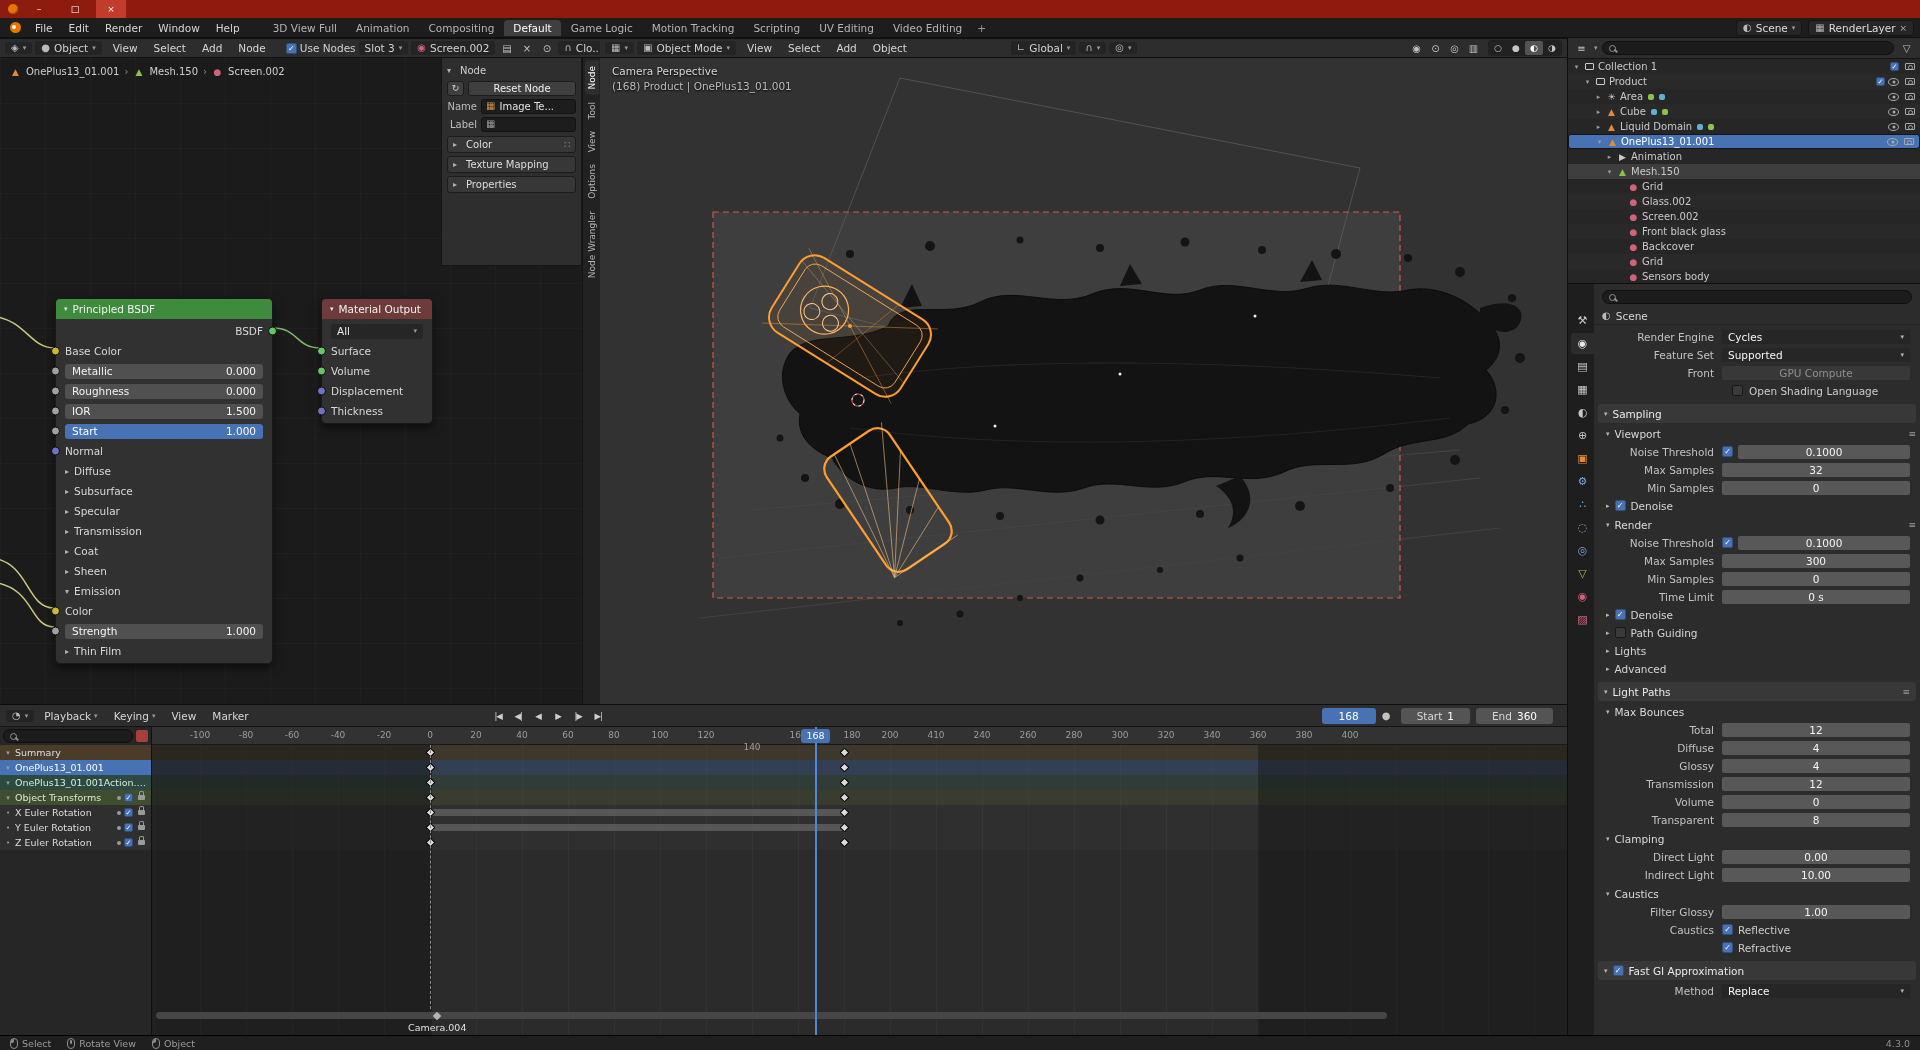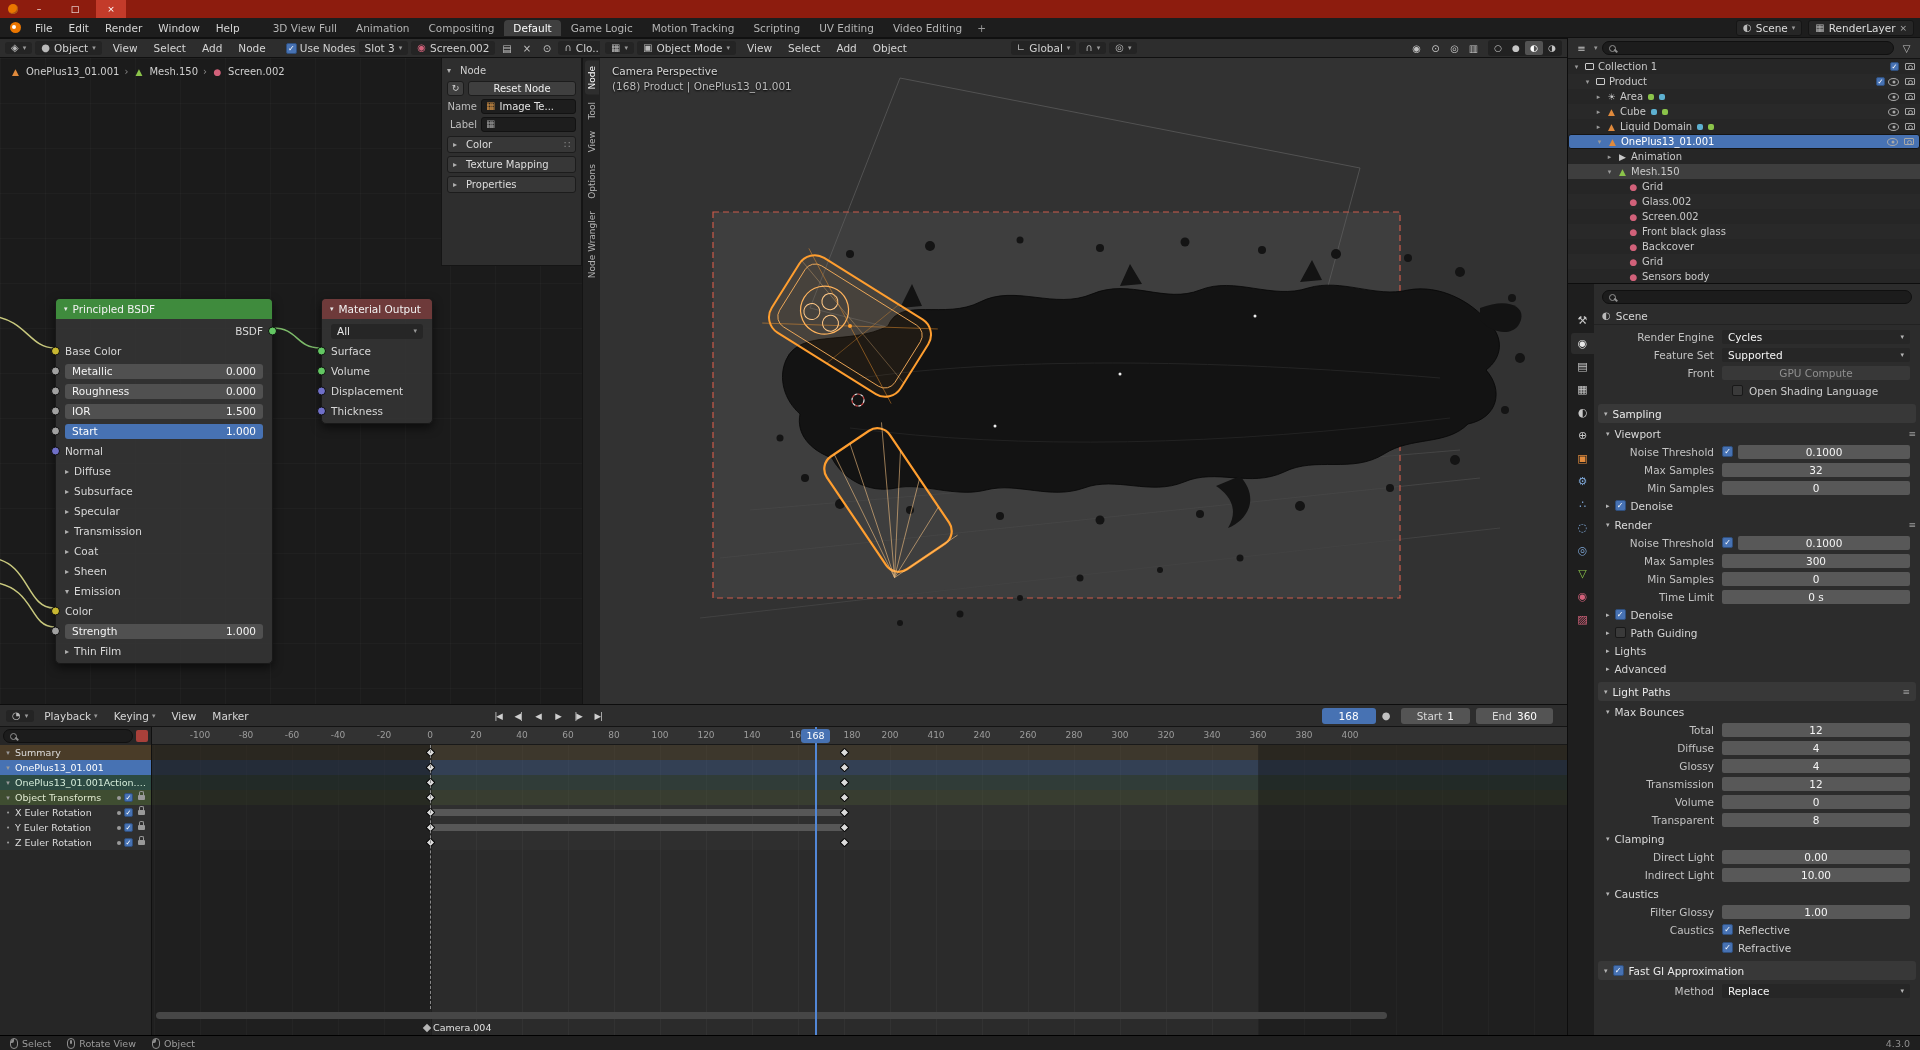--- a/index.html
+++ b/index.html
@@ -1022,40 +1022,40 @@
           <span class="rlabel" style="left: 140px;">-60</span>
           <span class="rlabel" style="left: 186px;">-40</span>
           <span class="rlabel" style="left: 232px;">-20</span>
           <span class="rlabel" style="left: 278px;">0</span>
           <span class="rlabel" style="left: 324px;">20</span>
           <span class="rlabel" style="left: 370px;">40</span>
           <span class="rlabel" style="left: 416px;">60</span>
           <span class="rlabel" style="left: 462px;">80</span>
           <span class="rlabel" style="left: 508px;">100</span>
           <span class="rlabel" style="left: 554px;">120</span>
-          <span class="rlabel" style="left: 600px;">140</span>
+          <span class="rlabel" style="left: 600px; margin-top: 12px;">140</span>
           <span class="rlabel" style="left: 646px;">160</span>
           <span class="rlabel" style="left: 700px;">180</span>
           <span class="rlabel" style="left: 738px;">200</span>
           <span class="rlabel" style="left: 784px;">410</span>
           <span class="rlabel" style="left: 830px;">240</span>
           <span class="rlabel" style="left: 876px;">260</span>
           <span class="rlabel" style="left: 922px;">280</span>
           <span class="rlabel" style="left: 968px;">300</span>
           <span class="rlabel" style="left: 1014px;">320</span>
           <span class="rlabel" style="left: 1060px;">340</span>
           <span class="rlabel" style="left: 1106px;">360</span>
           <span class="rlabel" style="left: 1152px;">380</span>
           <span class="rlabel" style="left: 1198px;">400</span>
         </div>
       <div class="markerline" id="tl-markerline" style="left: 278px;"></div>
       <div class="playhead" id="tl-playhead" style="left: 663.4px;"></div>
       <div class="phbox" id="tl-phbox" style="left: 649.4px;">168</div>
       <div class="hscroll"></div>
-      <div class="tl-marker" id="tl-marker" style="left: 272px;">
+      <div class="tl-marker" id="tl-marker" style="left: 256px; flex-direction: column;">
         <span class="mdia"></span>
         <span>Camera.004</span>
       </div>
     <div class="band" style="top: 18px; background: rgba(99, 80, 48, 0.32);"></div>
         <div class="band" style="top: 33px; background: rgba(71, 114, 179, 0.3);"></div>
         <div class="band" style="top: 48px; background: rgba(58, 99, 86, 0.3);"></div>
         <div class="band" style="top: 63px; background: rgba(86, 102, 60, 0.3);"></div>
         <div class="band" style="top: 78px; background: rgba(255, 255, 255, 0.02);"></div>
         <div class="band" style="top: 93px; background: rgba(255, 255, 255, 0.02);"></div>
         <div class="band" style="top: 108px; background: rgba(255, 255, 255, 0.02);"></div>

